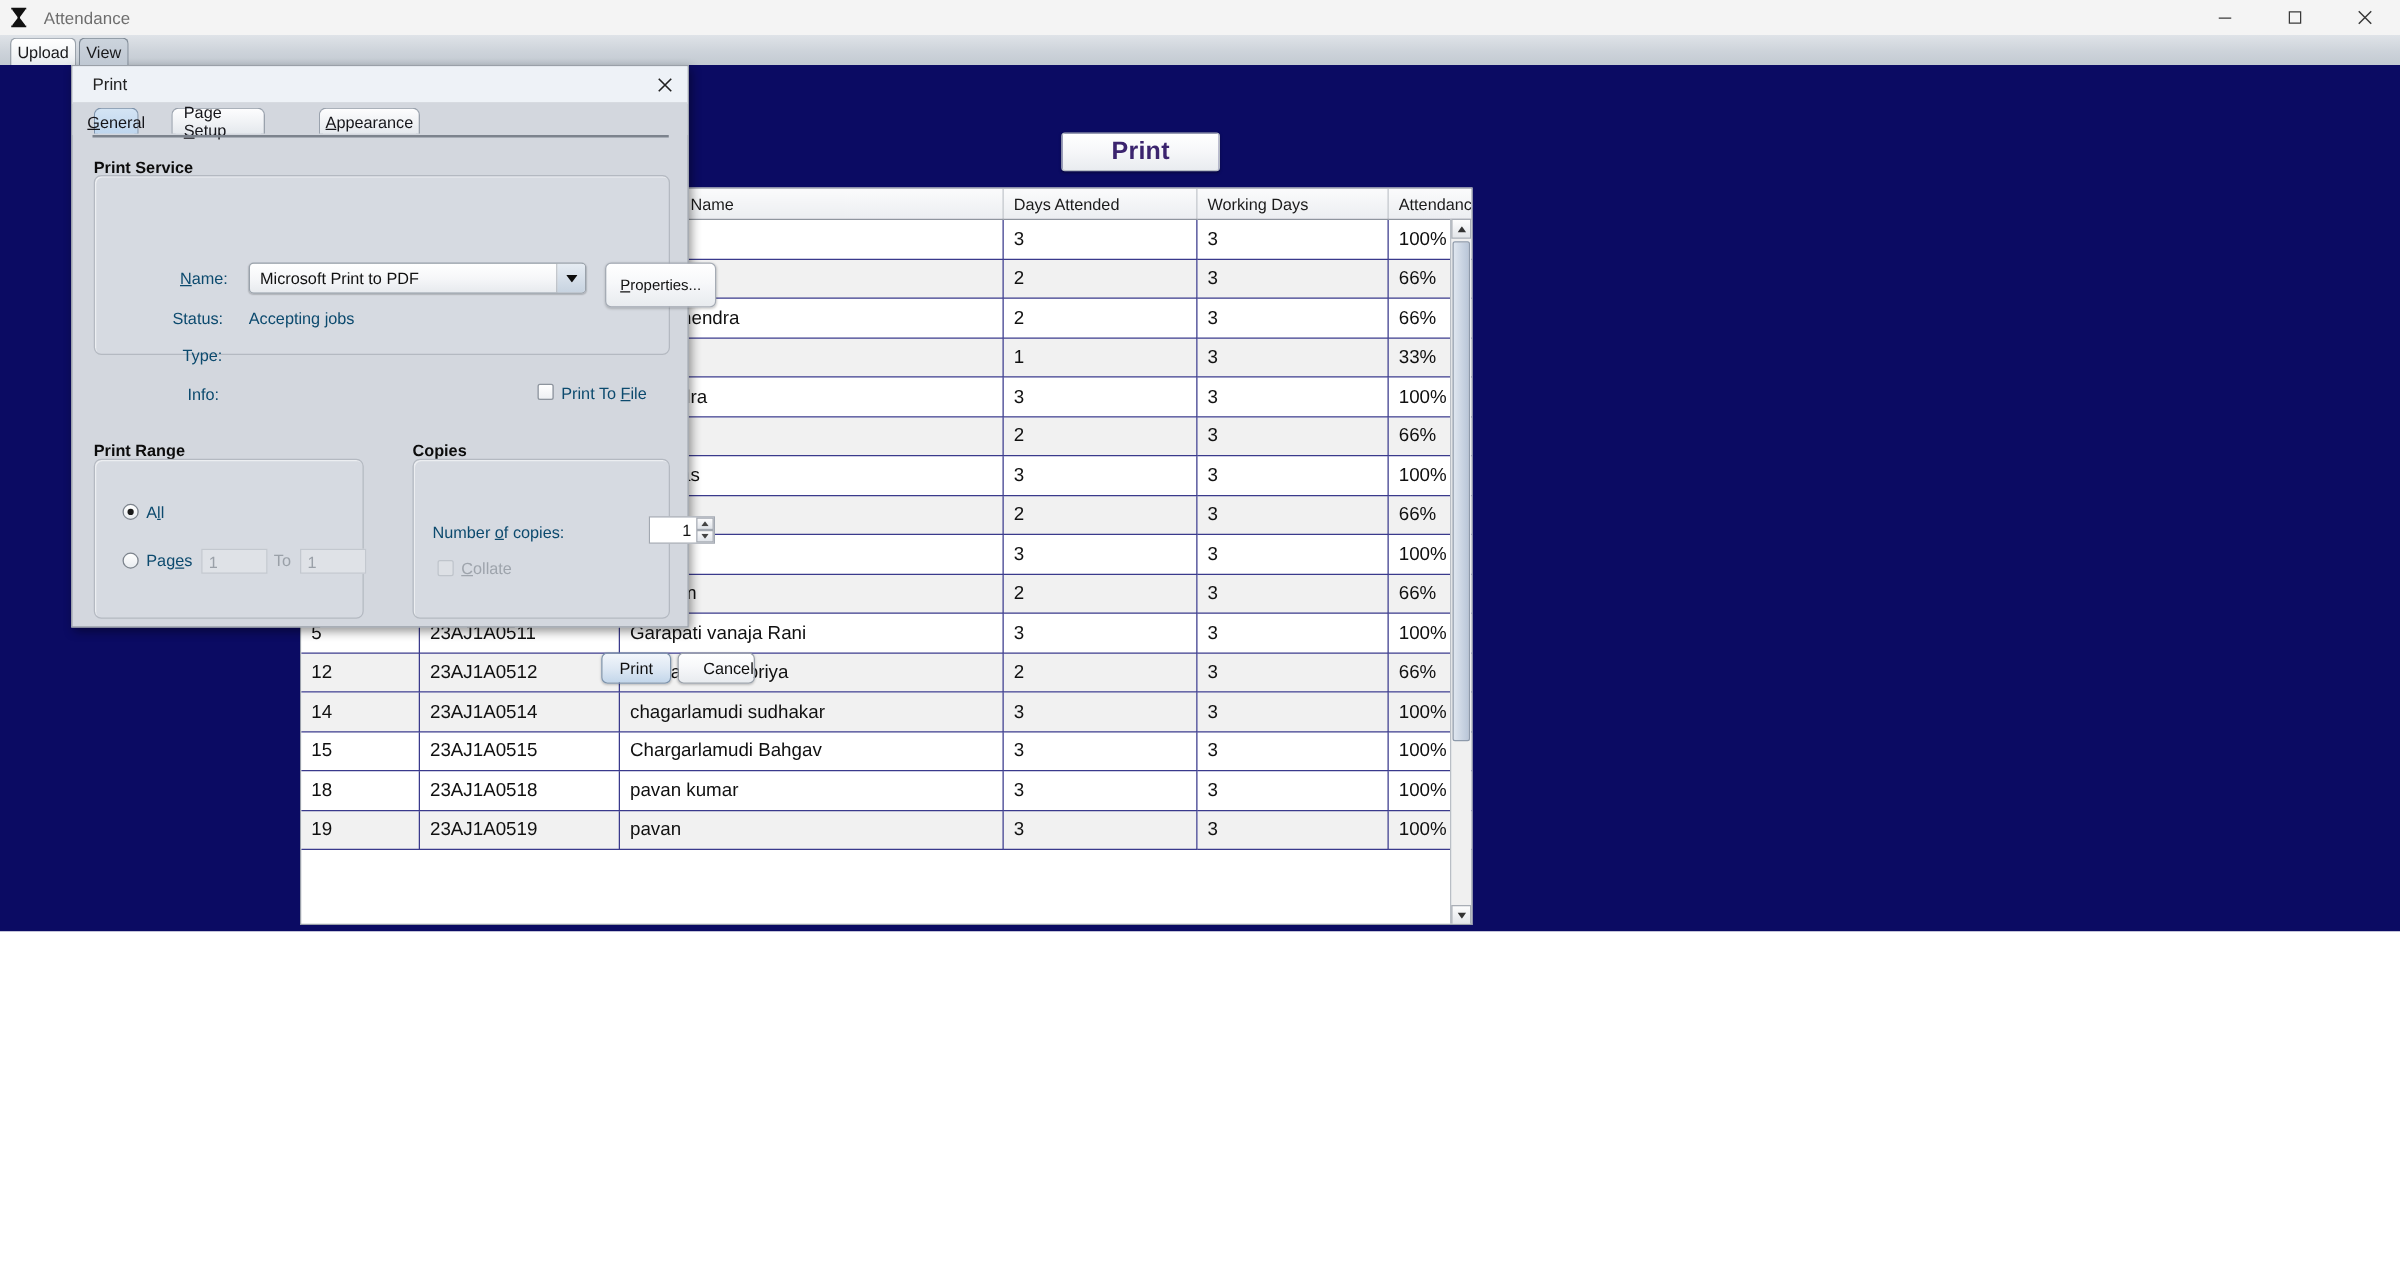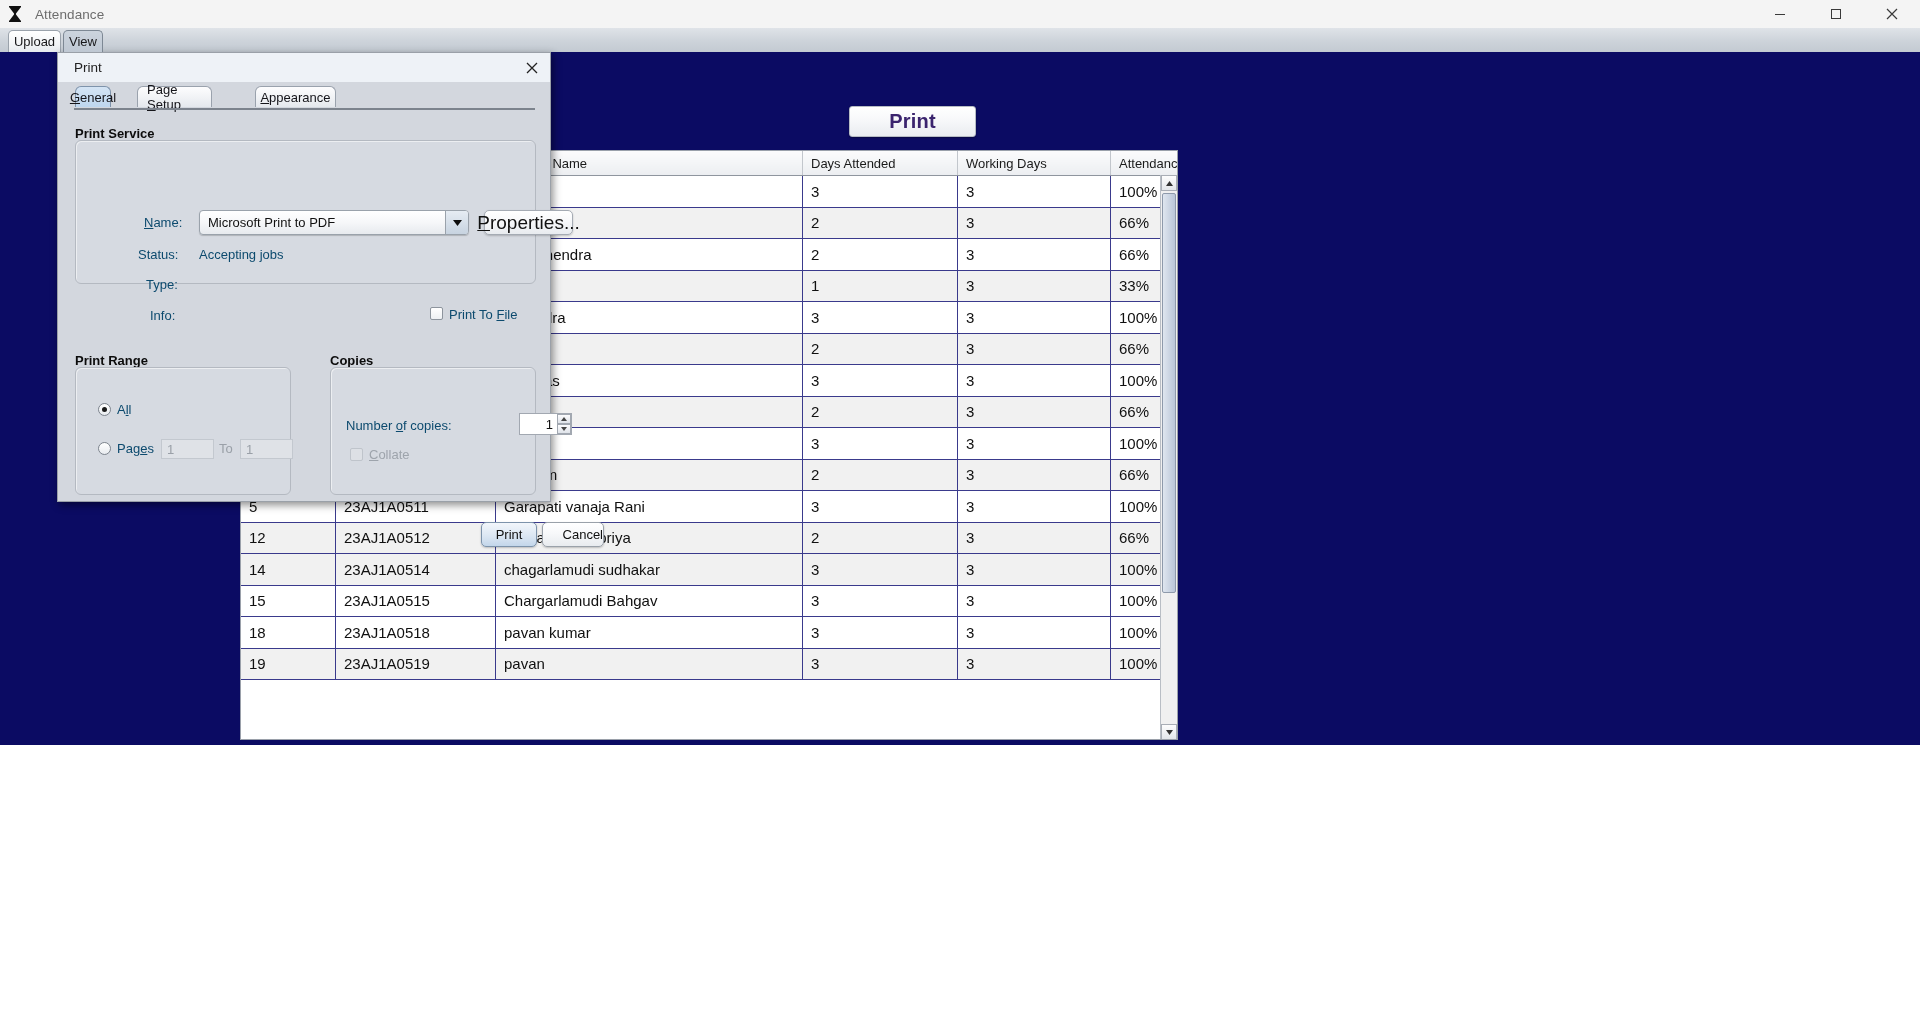--- a/index.html
+++ b/index.html
@@ -302,27 +302,27 @@
     box-sizing: border-box;
     border-left: 1px solid #9aa2ab;
     border-radius: 0 3px 3px 0;
     background: linear-gradient(180deg,#e6ecf3 0%, #c7d3e0 100%);
     display: flex; align-items: center; justify-content: center;
   }
 
   #btn-properties {
     position: absolute;
     left: 426px; top: 157px;
-    width: 89px; height: 25px;
+    width: 89px; height: 36px;
     box-sizing: border-box;
     border: 1px solid #a5abb4;
     border-radius: 5px;
     background: linear-gradient(180deg,#ffffff 0%, #f7f8fa 45%, #e8ebef 100%);
     box-shadow: 0 1px 2px rgba(0,0,0,.2);
-    font-size: 19px;
+    font-size: 12px;
     color: #111;
     display: flex; align-items: center; justify-content: center;
   }
 
   .chk {
     position: absolute;
     width: 13px; height: 13px;
     box-sizing: border-box;
     border: 1px solid #8d949d;
     border-radius: 2px;

